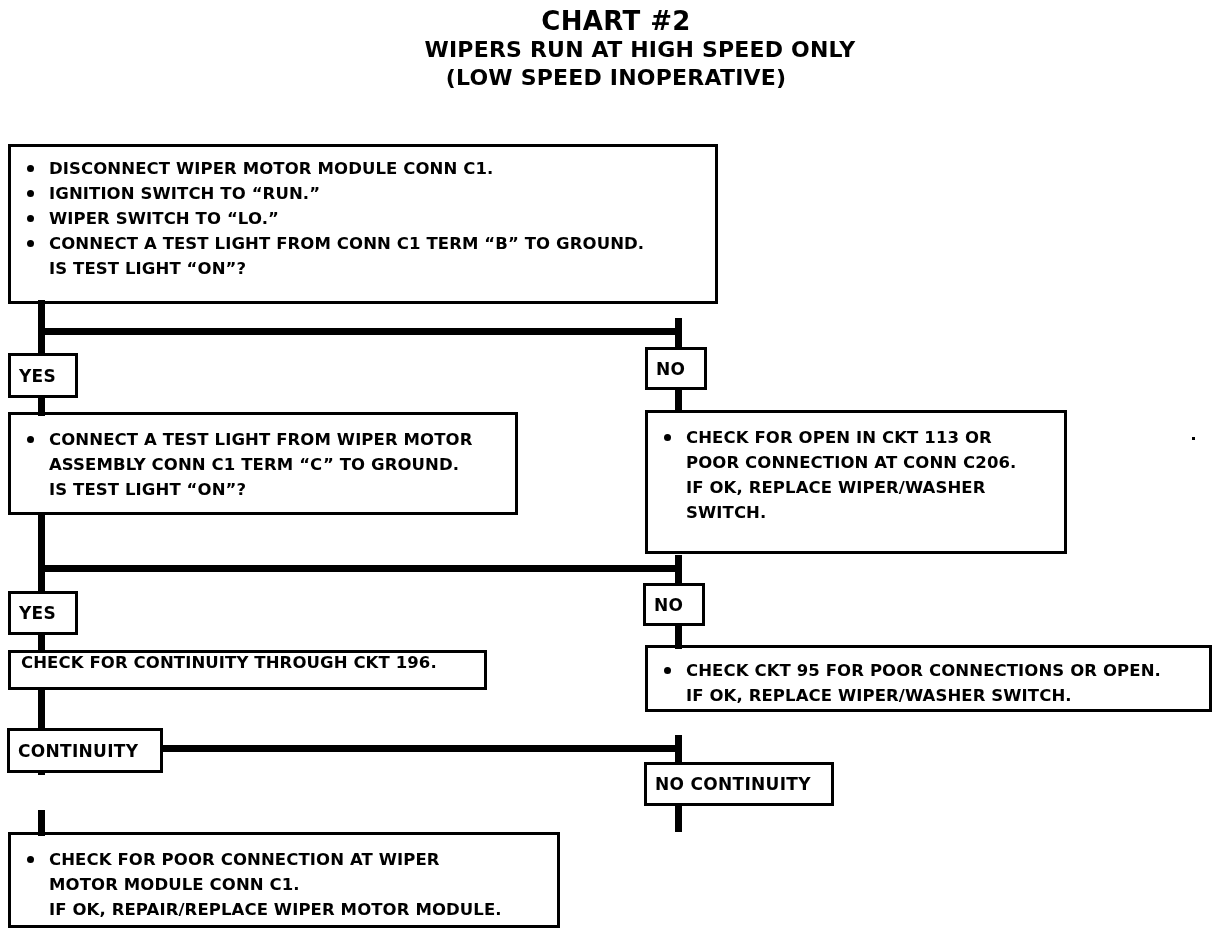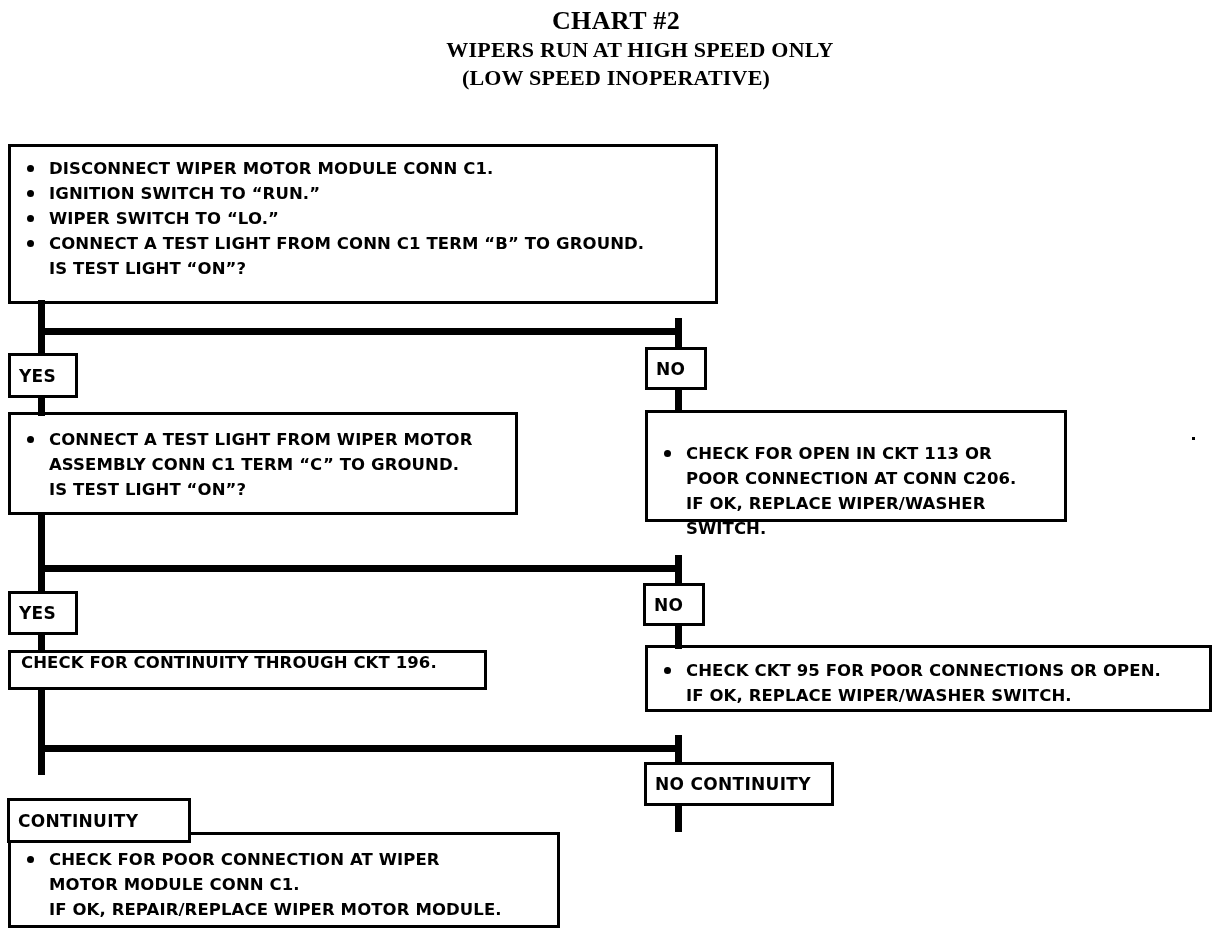--- a/index.html
+++ b/index.html
@@ -22,21 +22,20 @@
     height: 944px;
   }
 
   
   .title-block {
     position: absolute;
     left: 0;
     top: 6px;
     width: 1232px;
     text-align: center;
-    font-family: Liberation Serif, serif;
   }
   .title-main {
     font-size: 26px;
     font-weight: 800;
     letter-spacing: 0.4px;
     line-height: 30px;
   }
   .title-sub1 {
     font-size: 22px;
     font-weight: 800;
@@ -200,21 +199,21 @@
   <div class="box" style="left:8px; top:412px; width:510px; height:103px; padding-top:12px;">
     <ul class="bl">
       <li>
         <span>CONNECT A TEST LIGHT FROM WIPER MOTOR</span>
         <span class="cont">ASSEMBLY CONN C1 TERM “C” TO GROUND.</span>
         <span class="cont">IS TEST LIGHT “ON”?</span>
       </li>
     </ul>
   </div>
 
-  <div class="box" style="left:645px; top:410px; width:422px; height:112px; padding-top:28px;">
+  <div class="box" style="left:645px; top:410px; width:422px; height:144px; padding-top:12px;">
     <ul class="bl">
       <li>
         <span>CHECK FOR OPEN IN CKT 113 OR</span>
         <span class="cont">POOR CONNECTION AT CONN C206.</span>
         <span class="cont">IF OK, REPLACE WIPER/WASHER</span>
         <span class="cont">SWITCH.</span>
       </li>
     </ul>
   </div>
 
@@ -232,21 +231,21 @@
 
   <div class="box" style="left:645px; top:645px; width:567px; height:67px; padding-top:10px;">
     <ul class="bl">
       <li>
         <span>CHECK CKT 95 FOR POOR CONNECTIONS OR OPEN.</span>
         <span class="cont">IF OK, REPLACE WIPER/WASHER SWITCH.</span>
       </li>
     </ul>
   </div>
 
-  <div class="label-box" style="left:7px; top:798px; width:184px; height:45px;">
+  <div class="label-box" style="left:7px; top:728px; width:156px; height:45px;">
     <span>CONTINUITY</span>
   </div>
 
   <div class="label-box" style="left:644px; top:762px; width:190px; height:44px;">
     <span>NO CONTINUITY</span>
   </div>
 
   <div class="box" style="left:8px; top:832px; width:552px; height:96px; padding-top:12px;">
     <ul class="bl">
       <li>

